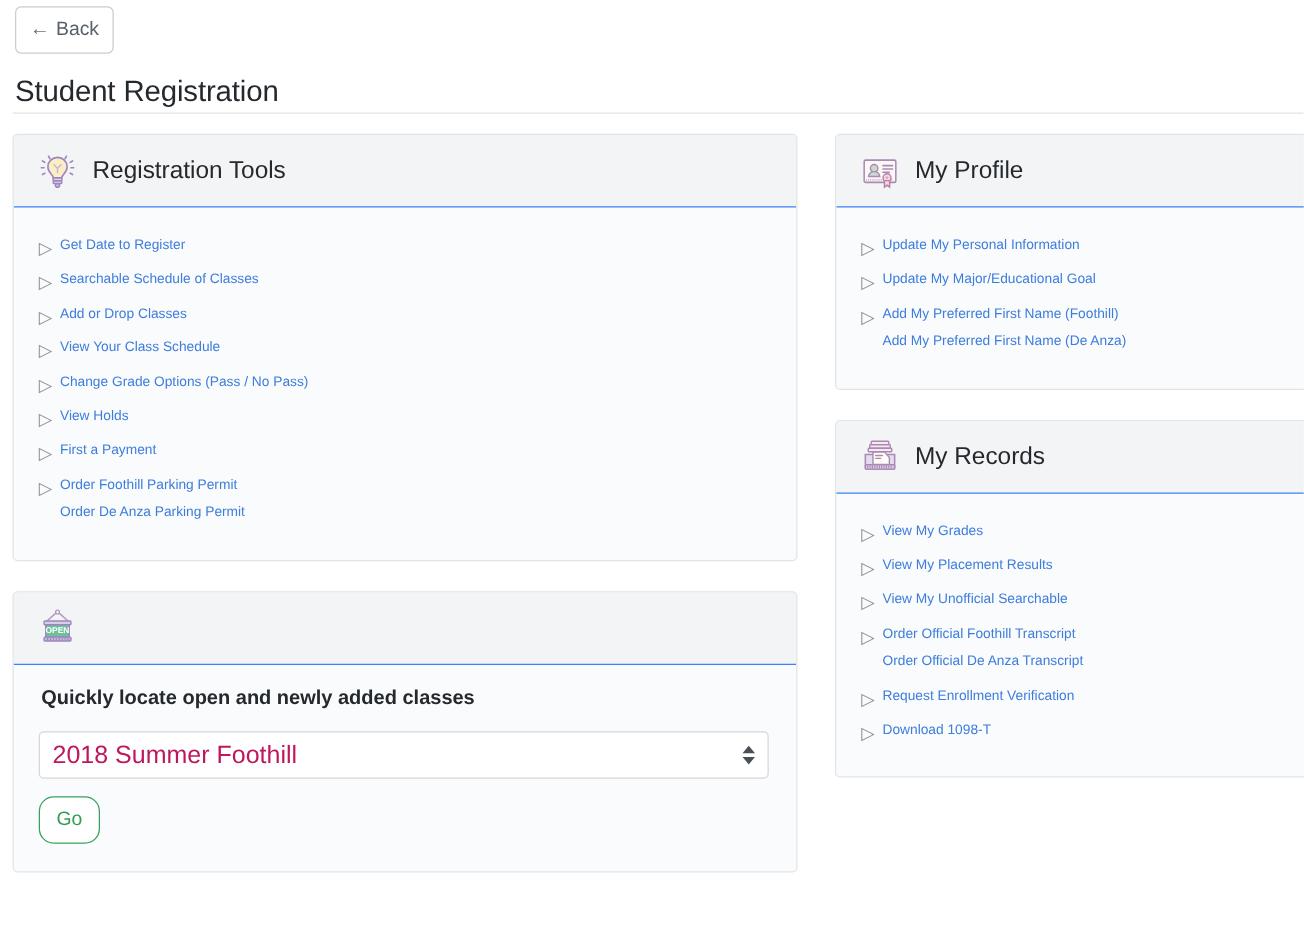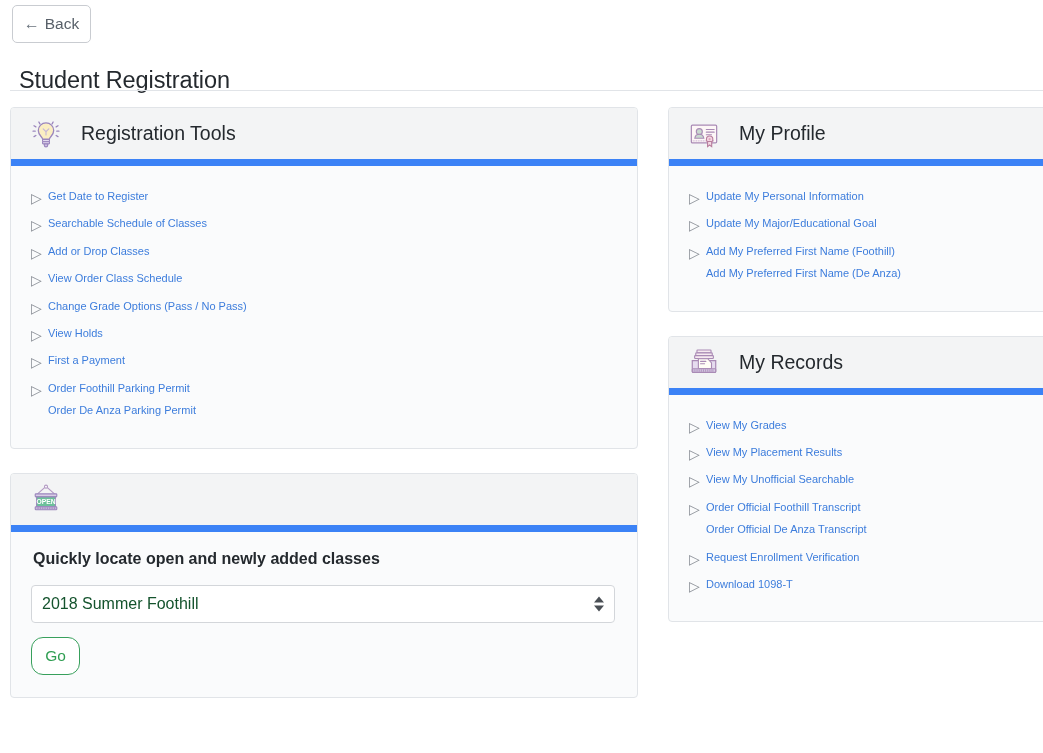--- a/index.html
+++ b/index.html
@@ -32,21 +32,21 @@
   .back-arrow { font-size: 16px; line-height: 1; color: #6a737d; }
 
   
   .page-title {
     position: absolute;
     left: 10px; top: 58px;
     font-size: 23.5px;
     font-weight: 400;
     color: #24292e;
     letter-spacing: -0.1px;
-    margin: 9px;
+    margin: 2px;
     white-space: nowrap;
   }
   .title-rule {
     position: absolute;
     left: 10px; top: 90px;
     width: 1033px; height: 1px;
     background: #e1e4e8;
   }
 
   
@@ -57,26 +57,26 @@
   .card {
     border: 1px solid #e1e4e8;
     border-radius: 4px;
     background: #fafbfc;
     overflow: hidden;
   }
   .card + .card { margin-top: 24px; }
 
   .card-header {
     background: #f3f4f5;
-    border-bottom: 7px solid #3b82f6;
+    border-bottom: 1px solid #3b82f6;
     height: 58px;
     display: flex;
     align-items: center;
     padding: 0 0 0 20px;
-    gap: 20px;
+    gap: 13px;
   }
   .card-header h2 {
     margin: 0;
     font-size: 19.5px;
     font-weight: 400;
     color: #24292e;
     white-space: nowrap;
   }
   .card-body { padding: 18px 20px 22px 20px; }
 
@@ -120,22 +120,22 @@
   }
   .select-wrap { position: relative; width: 584px; }
   select.term-select {
     -webkit-appearance: none;
     appearance: none;
     width: 584px;
     height: 38px;
     border: 1px solid #d3d6da;
     border-radius: 4px;
     background: #ffffff;
-    color: #14532d;
-    font-size: 16px;
+    color: #be185d;
+    font-size: 20px;
     font-family: "Liberation Sans", sans-serif;
     padding: 0 30px 0 10px;
     cursor: pointer;
   }
   .spinner {
     position: absolute;
     right: 11px; top: 50%;
     transform: translateY(-50%);
     pointer-events: none;
     display: flex; flex-direction: column; gap: 3px;
@@ -214,21 +214,21 @@
             </li>
           <li>
               <div class="link-row">
                 <span class="tri">▷</span>
                 <a class="link">Add or Drop Classes</a>
               </div>
             </li>
           <li>
               <div class="link-row">
                 <span class="tri">▷</span>
-                <a class="link">View Order Class Schedule</a>
+                <a class="link">View Your Class Schedule</a>
               </div>
             </li>
           <li>
               <div class="link-row">
                 <span class="tri">▷</span>
                 <a class="link">Change Grade Options (Pass / No Pass)</a>
               </div>
             </li>
           <li>
               <div class="link-row">

